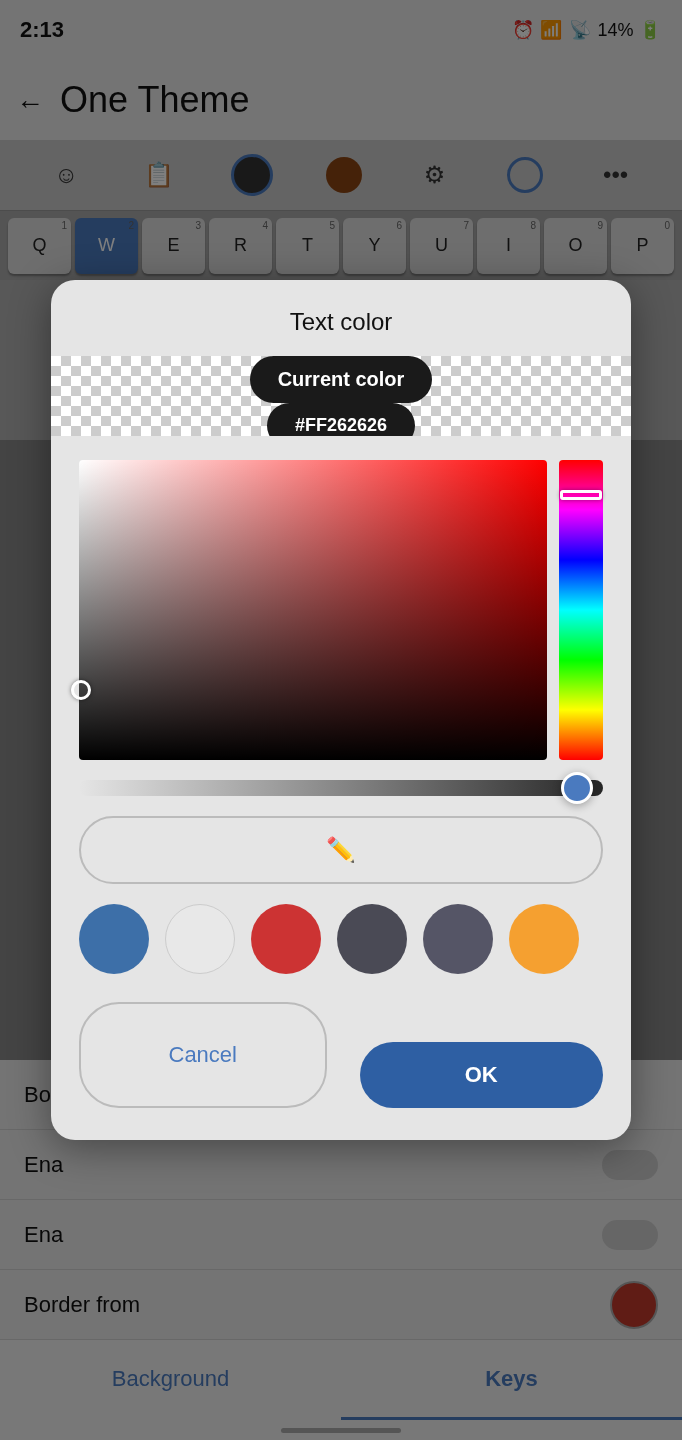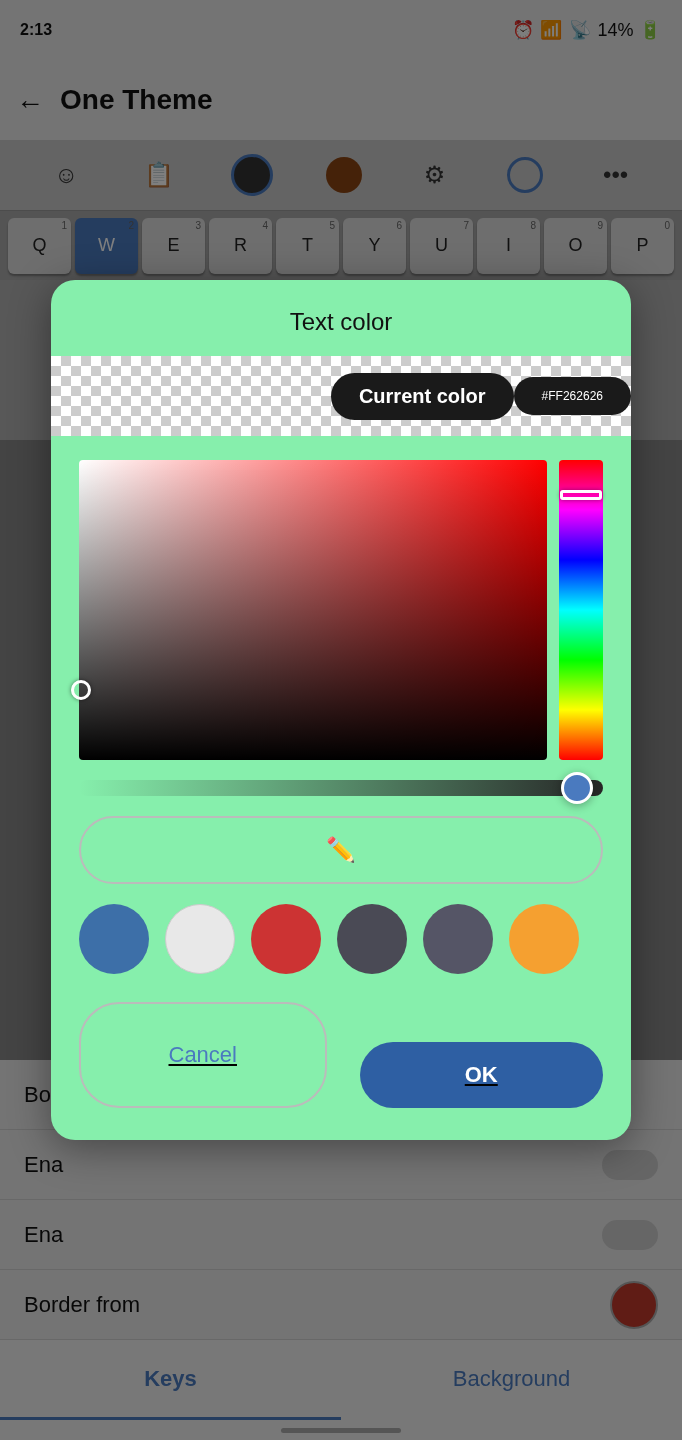--- a/index.html
+++ b/index.html
@@ -20,21 +20,21 @@
       height: 60px;
       background: #e8e8e8;
       display: flex;
       align-items: center;
       justify-content: space-between;
       padding: 0 20px;
       position: relative;
       z-index: 1;
     }
     .status-time {
-      font-size: 16px;
+      font-size: 22px;
       font-weight: 600;
       color: #111;
     }
     .status-icons {
       display: flex;
       align-items: center;
       gap: 6px;
       font-size: 18px;
       color: #111;
     }
@@ -50,22 +50,22 @@
       gap: 16px;
       position: relative;
       z-index: 1;
     }
     .back-arrow {
       font-size: 28px;
       color: #111;
       cursor: pointer;
     }
     .app-title {
-      font-size: 28px;
-      font-weight: 700;
+      font-size: 36px;
+      font-weight: 400;
       color: #111;
       flex: 1;
     }
     .save-btn {
       background: #d0d0d0;
       border: none;
       border-radius: 30px;
       padding: 12px 28px;
       font-size: 20px;
       color: #555;
@@ -166,21 +166,21 @@
       z-index: 10;
     }
 
     
     .dialog {
       position: absolute;
       top: 280px;
       left: 50%;
       transform: translateX(-50%);
       width: 580px;
-      background: #86efac;
+      background: #e5e5e5;
       border-radius: 24px;
       z-index: 20;
       padding: 0 0 32px 0;
       box-shadow: 0 8px 40px rgba(0,0,0,0.4);
     }
 
     .dialog-title {
       text-align: center;
       font-size: 24px;
       font-weight: 500;
@@ -189,41 +189,42 @@
     }
 
     
     .color-preview-area {
       width: 100%;
       height: 80px;
       position: relative;
       background: repeating-conic-gradient(#ccc 0% 25%, #fff 0% 50%) 0 0 / 20px 20px;
       display: flex;
       align-items: center;
-      justify-content: flex-end;
+      justify-content: space-between;
       overflow: hidden;
+      flex-direction: column;
     }
     .color-btn-current {
       background: #1a1a1a;
       color: white;
       border: none;
       border-radius: 30px;
       padding: 12px 28px;
       font-size: 20px;
       font-weight: 600;
       cursor: pointer;
     }
     .color-btn-hex {
       background: #1a1a1a;
       color: white;
       border: none;
       border-radius: 30px;
       padding: 12px 28px;
-      font-size: 12px;
-      font-weight: 400;
+      font-size: 18px;
+      font-weight: 700;
       cursor: pointer;
     }
 
     
     .color-picker-section {
       padding: 24px 28px 0 28px;
       display: flex;
       gap: 12px;
       align-items: stretch;
     }
@@ -339,21 +340,20 @@
       cursor: pointer;
       border: none;
       flex-shrink: 0;
     }
 
     
     .action-buttons {
       padding: 28px 28px 0 28px;
       display: flex;
       gap: 33px;
-      text-decoration: underline;
     }
     .cancel-btn {
       flex: 1;
       padding: 20px 0;
       border: 2px solid #bbb;
       background: transparent;
       border-radius: 40px;
       font-size: 22px;
       color: #4a7abf;
       cursor: pointer;
@@ -552,23 +552,23 @@
   </div>
   <div class="bottom-row">
     <span class="bottom-label">Ena</span>
     <div class="toggle-off"></div>
   </div>
   <div class="bottom-row">
     <span class="bottom-label">Border from</span>
     <div style="width:48px;height:48px;background:#c0392b;border-radius:50%;border:2px solid #aaa;"></div>
   </div>
   <div class="bottom-tabs">
+    <div class="tab-item">
+      <span>Background</span>
+    </div>
     <div class="tab-item active">
       <span>Keys</span>
     </div>
-    <div class="tab-item">
-      <span>Background</span>
-    </div>
   </div>
   <div class="home-indicator">
     <div class="home-bar"></div>
   </div>
 </div>
 
 </body></html>

